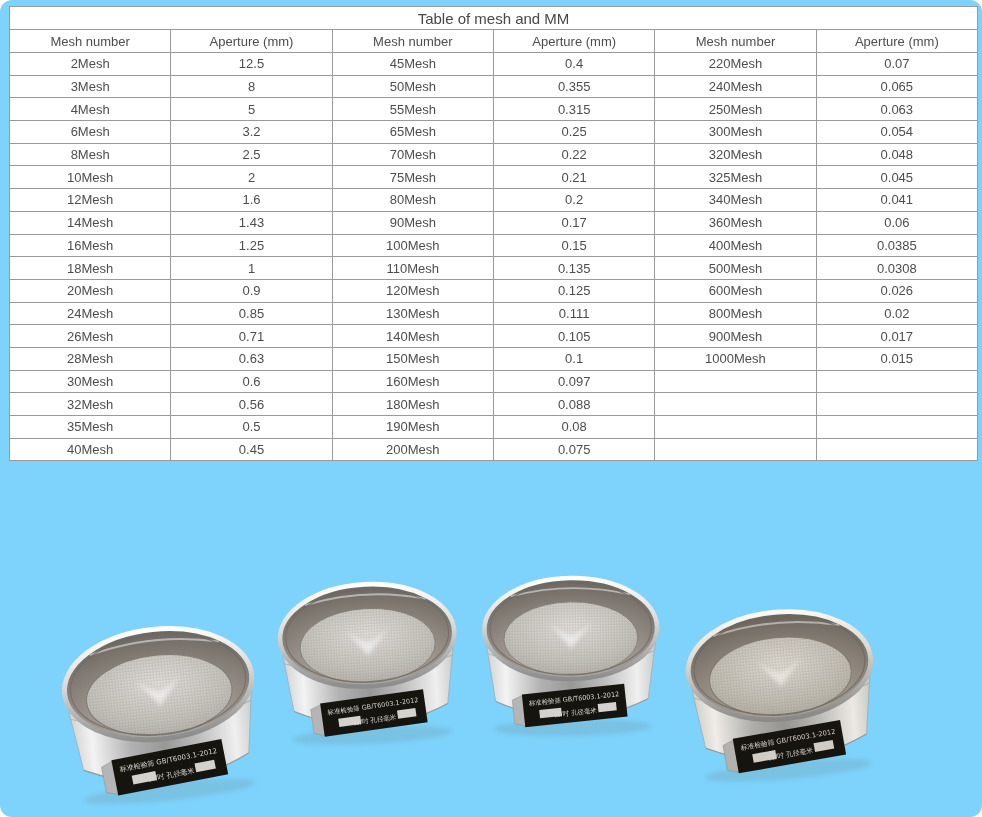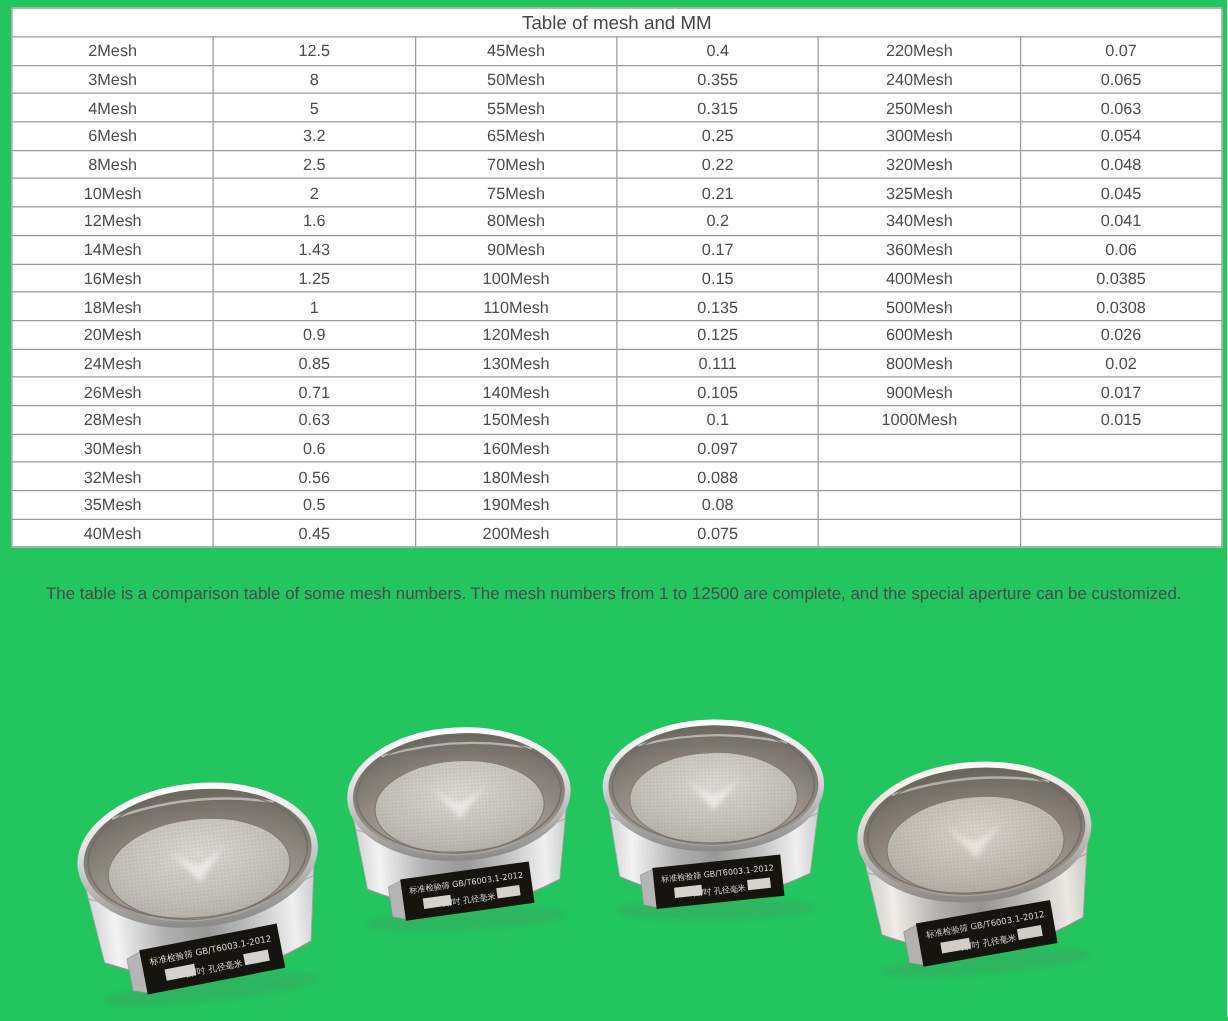--- a/index.html
+++ b/index.html
@@ -1,17 +1,17 @@
 <!DOCTYPE html>
 <html><head>
 <meta charset="utf-8">
 <style>
   html,body{margin:0;padding:0;background:#ffffff;}
   body{width:982px;height:817px;font-family:"Liberation Sans",sans-serif;}
-  .page{position:relative;width:982px;height:817px;background:#22c55e;overflow:hidden;}
+  .page{position:relative;width:982px;height:817px;background:#7dd3fc;overflow:hidden;border-radius:12px;}
 
   
   .mesh-table{
     position:absolute;left:9px;top:6px;width:969px;
     border-collapse:collapse;table-layout:fixed;
     background:#ffffff;
   }
   .mesh-table th,.mesh-table td{
     border:1px solid #9a9a9a;
     color:#4d4d4d;
@@ -42,20 +42,28 @@
 </head>
 <body>
 
 <div class="page">
 
   <table class="mesh-table">
     <thead>
       <tr>
         <th class="title-cell" colspan="6">Table of mesh and MM</th>
       </tr>
+      <tr>
+          <th>Mesh number</th>
+          <th>Aperture (mm)</th>
+          <th>Mesh number</th>
+          <th>Aperture (mm)</th>
+          <th>Mesh number</th>
+          <th>Aperture (mm)</th>
+        </tr>
     </thead>
     <tbody>
         <tr>
           <td>2Mesh</td>
           <td>12.5</td>
           <td>45Mesh</td>
           <td>0.4</td>
           <td>220Mesh</td>
           <td>0.07</td>
         </tr>
@@ -191,21 +199,20 @@
           <td>40Mesh</td>
           <td>0.45</td>
           <td>200Mesh</td>
           <td>0.075</td>
           <td></td>
           <td></td>
         </tr>
       </tbody>
   </table>
 
-  <p class="footnote">The table is a comparison table of some mesh numbers. The mesh numbers from 1 to 12500 are complete, and the special aperture can be customized.</p>
 
   <div class="photos">
     <div class="sieve s1">
   <svg viewBox="0 0 220 220">
     <ellipse cx="110" cy="200" rx="86" ry="9" fill="#6b6b6b" opacity=".16" filter="url(#fB2)"></ellipse>
     <path d="M16,94 L27,170 Q110,209 193,170 L204,94 Z" fill="url(#gBody)" stroke="#a0a0a0" stroke-width=".6"></path>
     <path d="M20,118 Q110,154 200,118" fill="none" stroke="#858585" stroke-width="1" opacity=".5"></path>
     <path d="M27,170 Q110,209 193,170" fill="none" stroke="#8a8a8a" stroke-width="1.2" opacity=".65"></path>
     <ellipse cx="110" cy="92" rx="94" ry="55" fill="url(#gWall)"></ellipse>
     <ellipse cx="110" cy="103" rx="73" ry="40" fill="url(#gMesh)" stroke="#807b75" stroke-width="1"></ellipse>

